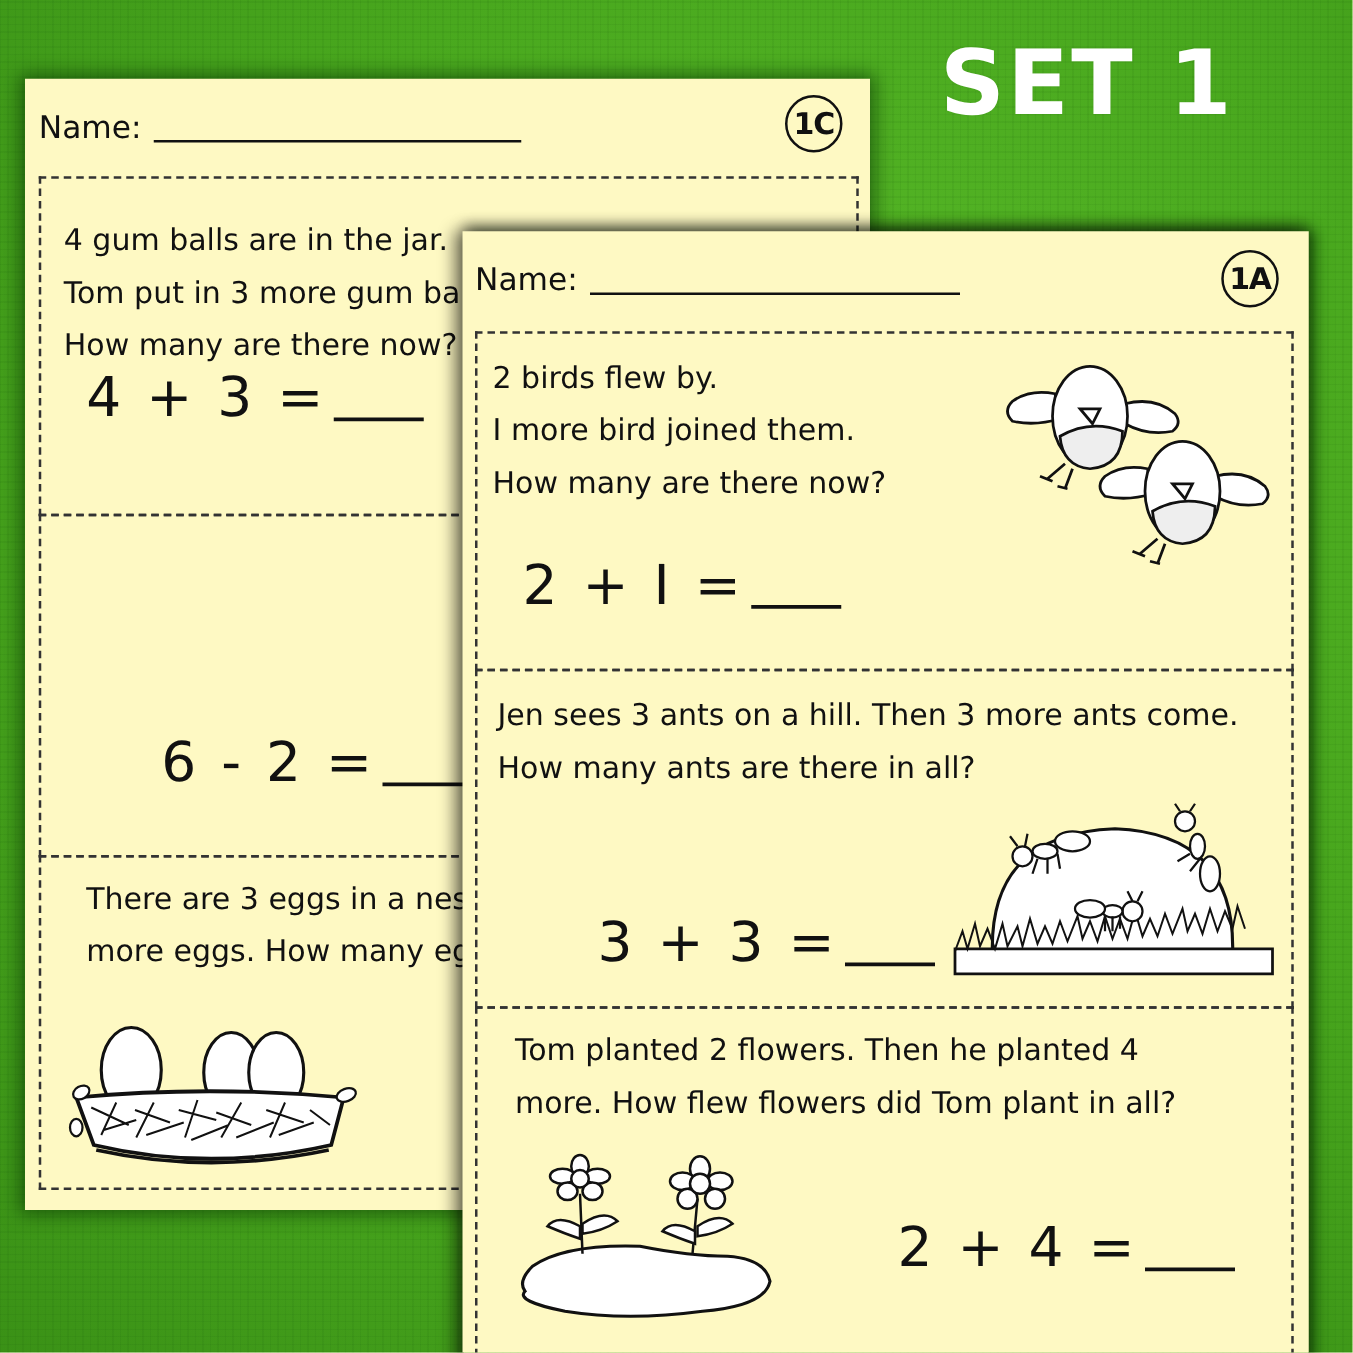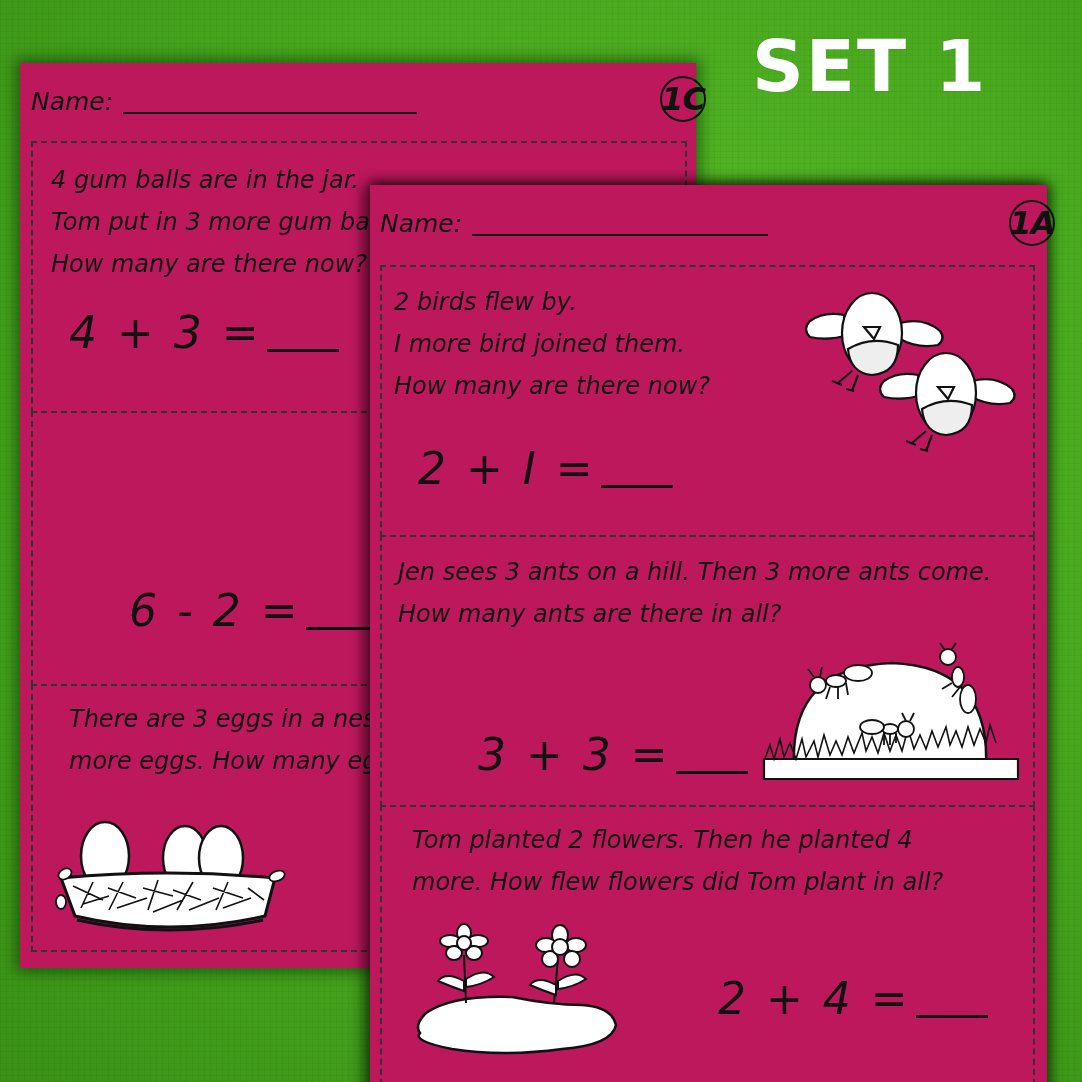--- a/index.html
+++ b/index.html
@@ -13,36 +13,35 @@
         repeating-linear-gradient(90deg, rgba(0,60,0,0.06) 0 1px, transparent 1px 6px),
         radial-gradient(ellipse at 60% 40%, #5bbd2a 0%, #49a81e 55%, #3a9116 100%);
     }
     .set-title {
       position: absolute; left: 752px; top: 30px;
       font-family: "DejaVu Sans", sans-serif; font-weight: bold;
       font-size: 72px; color: #fff; letter-spacing: 2px; line-height: 1;
       text-shadow: 0 0 2px rgba(0,0,0,0.08);
     }
     .sheet {
-      position: absolute; background: #be185d;
+      position: absolute; background: #fef9c3;
       box-shadow: 0 0 14px 4px rgba(0,40,0,0.55);
-      font-style: italic;
     }
     .sheet-back { left: 20px; top: 63px; width: 676px; height: 905px; }
     .sheet-front { left: 370px; top: 185px; width: 677px; height: 910px;
       box-shadow: -8px 0 12px rgba(0,0,0,0.45), 0 -6px 10px rgba(0,0,0,0.35), 6px 0 10px rgba(0,40,0,0.5); }
     .name-row {
       position: absolute; display: flex; align-items: flex-end;
       font-size: 25px; line-height: 1;
     }
     .name-line { display: inline-block; border-bottom: 2.5px solid #111; margin-left: 10px; height: 22px; }
     .badge {
       position: absolute; width: 46px; height: 46px; border-radius: 50%;
       border: 2px solid #111; display: flex; align-items: center; justify-content: center;
-      font-size: 32px; font-weight: bold; letter-spacing: -1px; margin-left: 32px;
+      font-size: 24px; font-weight: bold; letter-spacing: -1px;
     }
     .card {
       position: absolute; border: 2px dashed #333;
     }
     .problem-text { position: absolute; font-size: 24px; line-height: 42px; white-space: nowrap; }
     .equation { position: absolute; font-size: 44px; line-height: 1; white-space: nowrap; word-spacing: 6px; }
     .blank { display: inline-block; width: 72px; border-bottom: 3px solid #111; margin-left: 8px; vertical-align: -4px; }
     svg { position: absolute; overflow: visible; }
   </style>
 </head>
@@ -51,26 +50,26 @@
 <div class="set-title">SET 1</div>
 
 <div class="sheet sheet-back">
   <div class="name-row" style="left:11px; top:26px;">
     <span>Name:</span>
     <span class="name-line" style="width:294px;"></span>
   </div>
   <div class="badge" style="left:608px; top:13px;">1C</div>
 
   <div class="card" style="left:11px; top:78px; width:656px; height:272px;">
-    <div class="problem-text" style="left:18px; top:16px;">
+    <div class="problem-text" style="left:18px; top:28px;">
       <div>4 gum balls are in the jar.</div>
       <div>Tom put in 3 more gum balls.</div>
       <div>How many are there now?</div>
     </div>
-    <div class="equation" style="left:36px; top:168px;text-align:right;">
+    <div class="equation" style="left:36px; top:154px;text-align:right;">
       <span>4 + 3 =</span><span class="blank"></span>
     </div>
   </div>
 
   <div class="card" style="left:11px; top:348px; width:656px; height:275px;">
     <div class="equation" style="left:96px; top:176px;">
       <span>6 - 2 =</span><span class="blank"></span>
     </div>
   </div>
 

